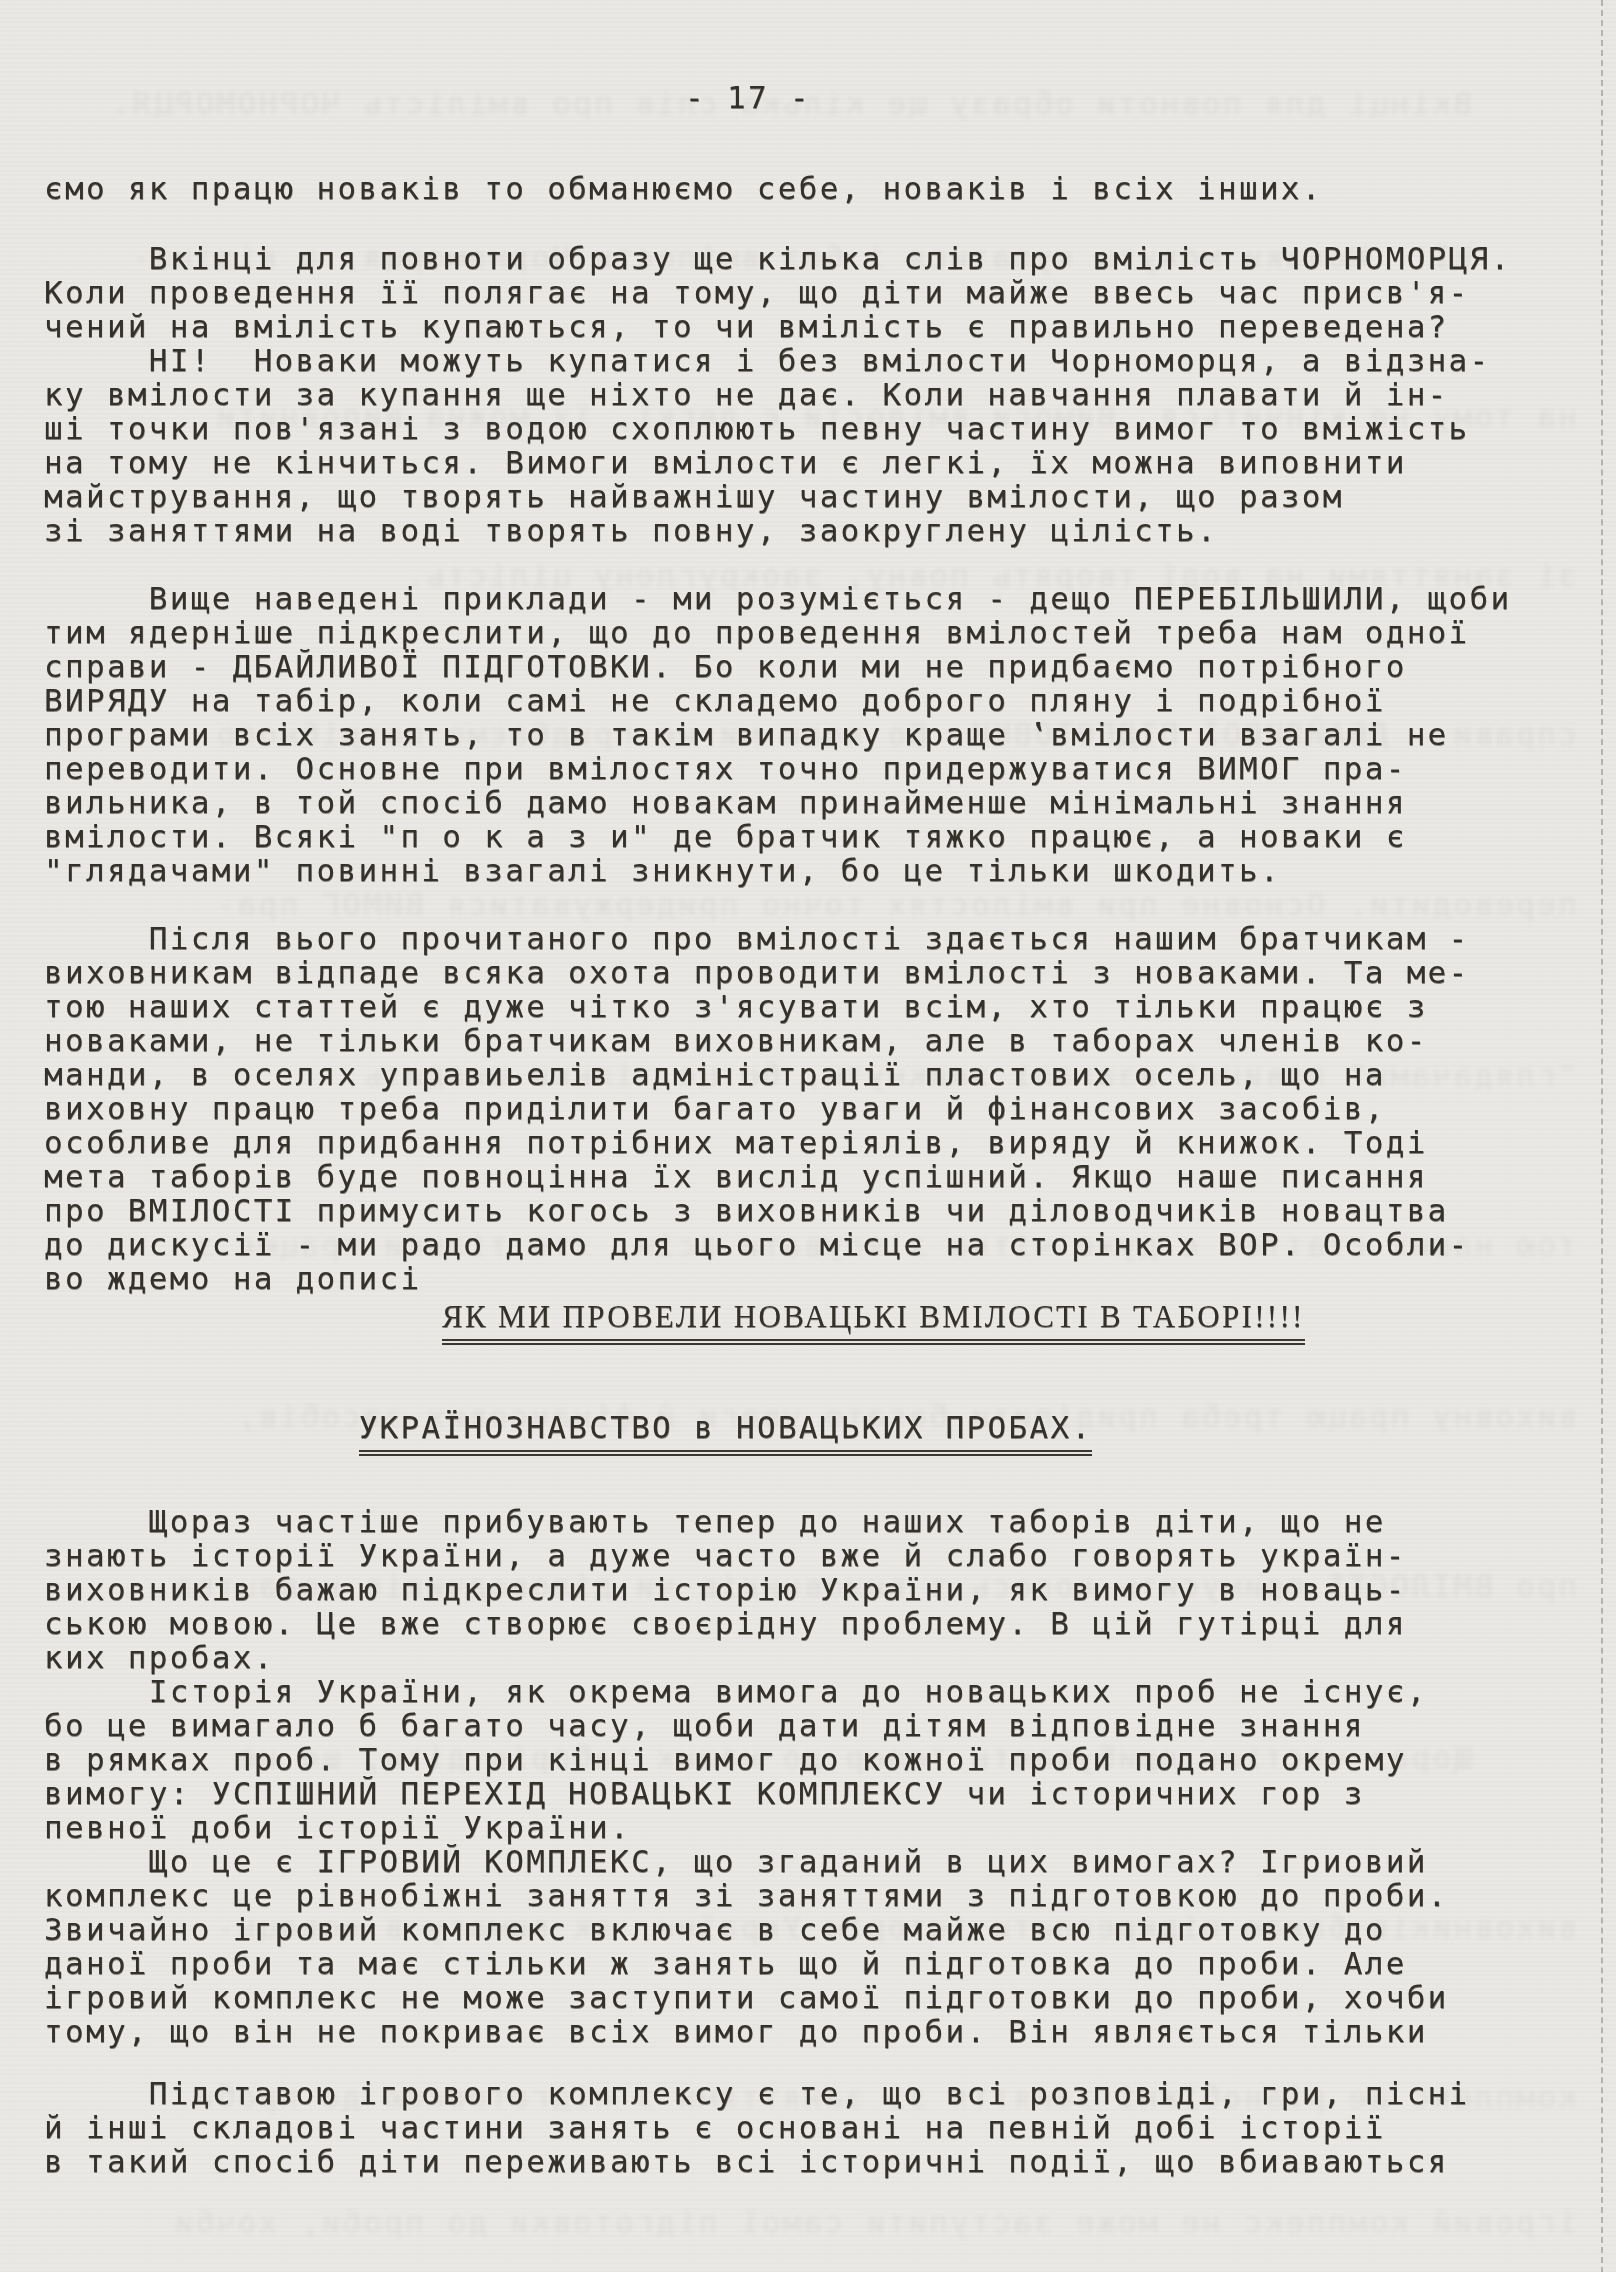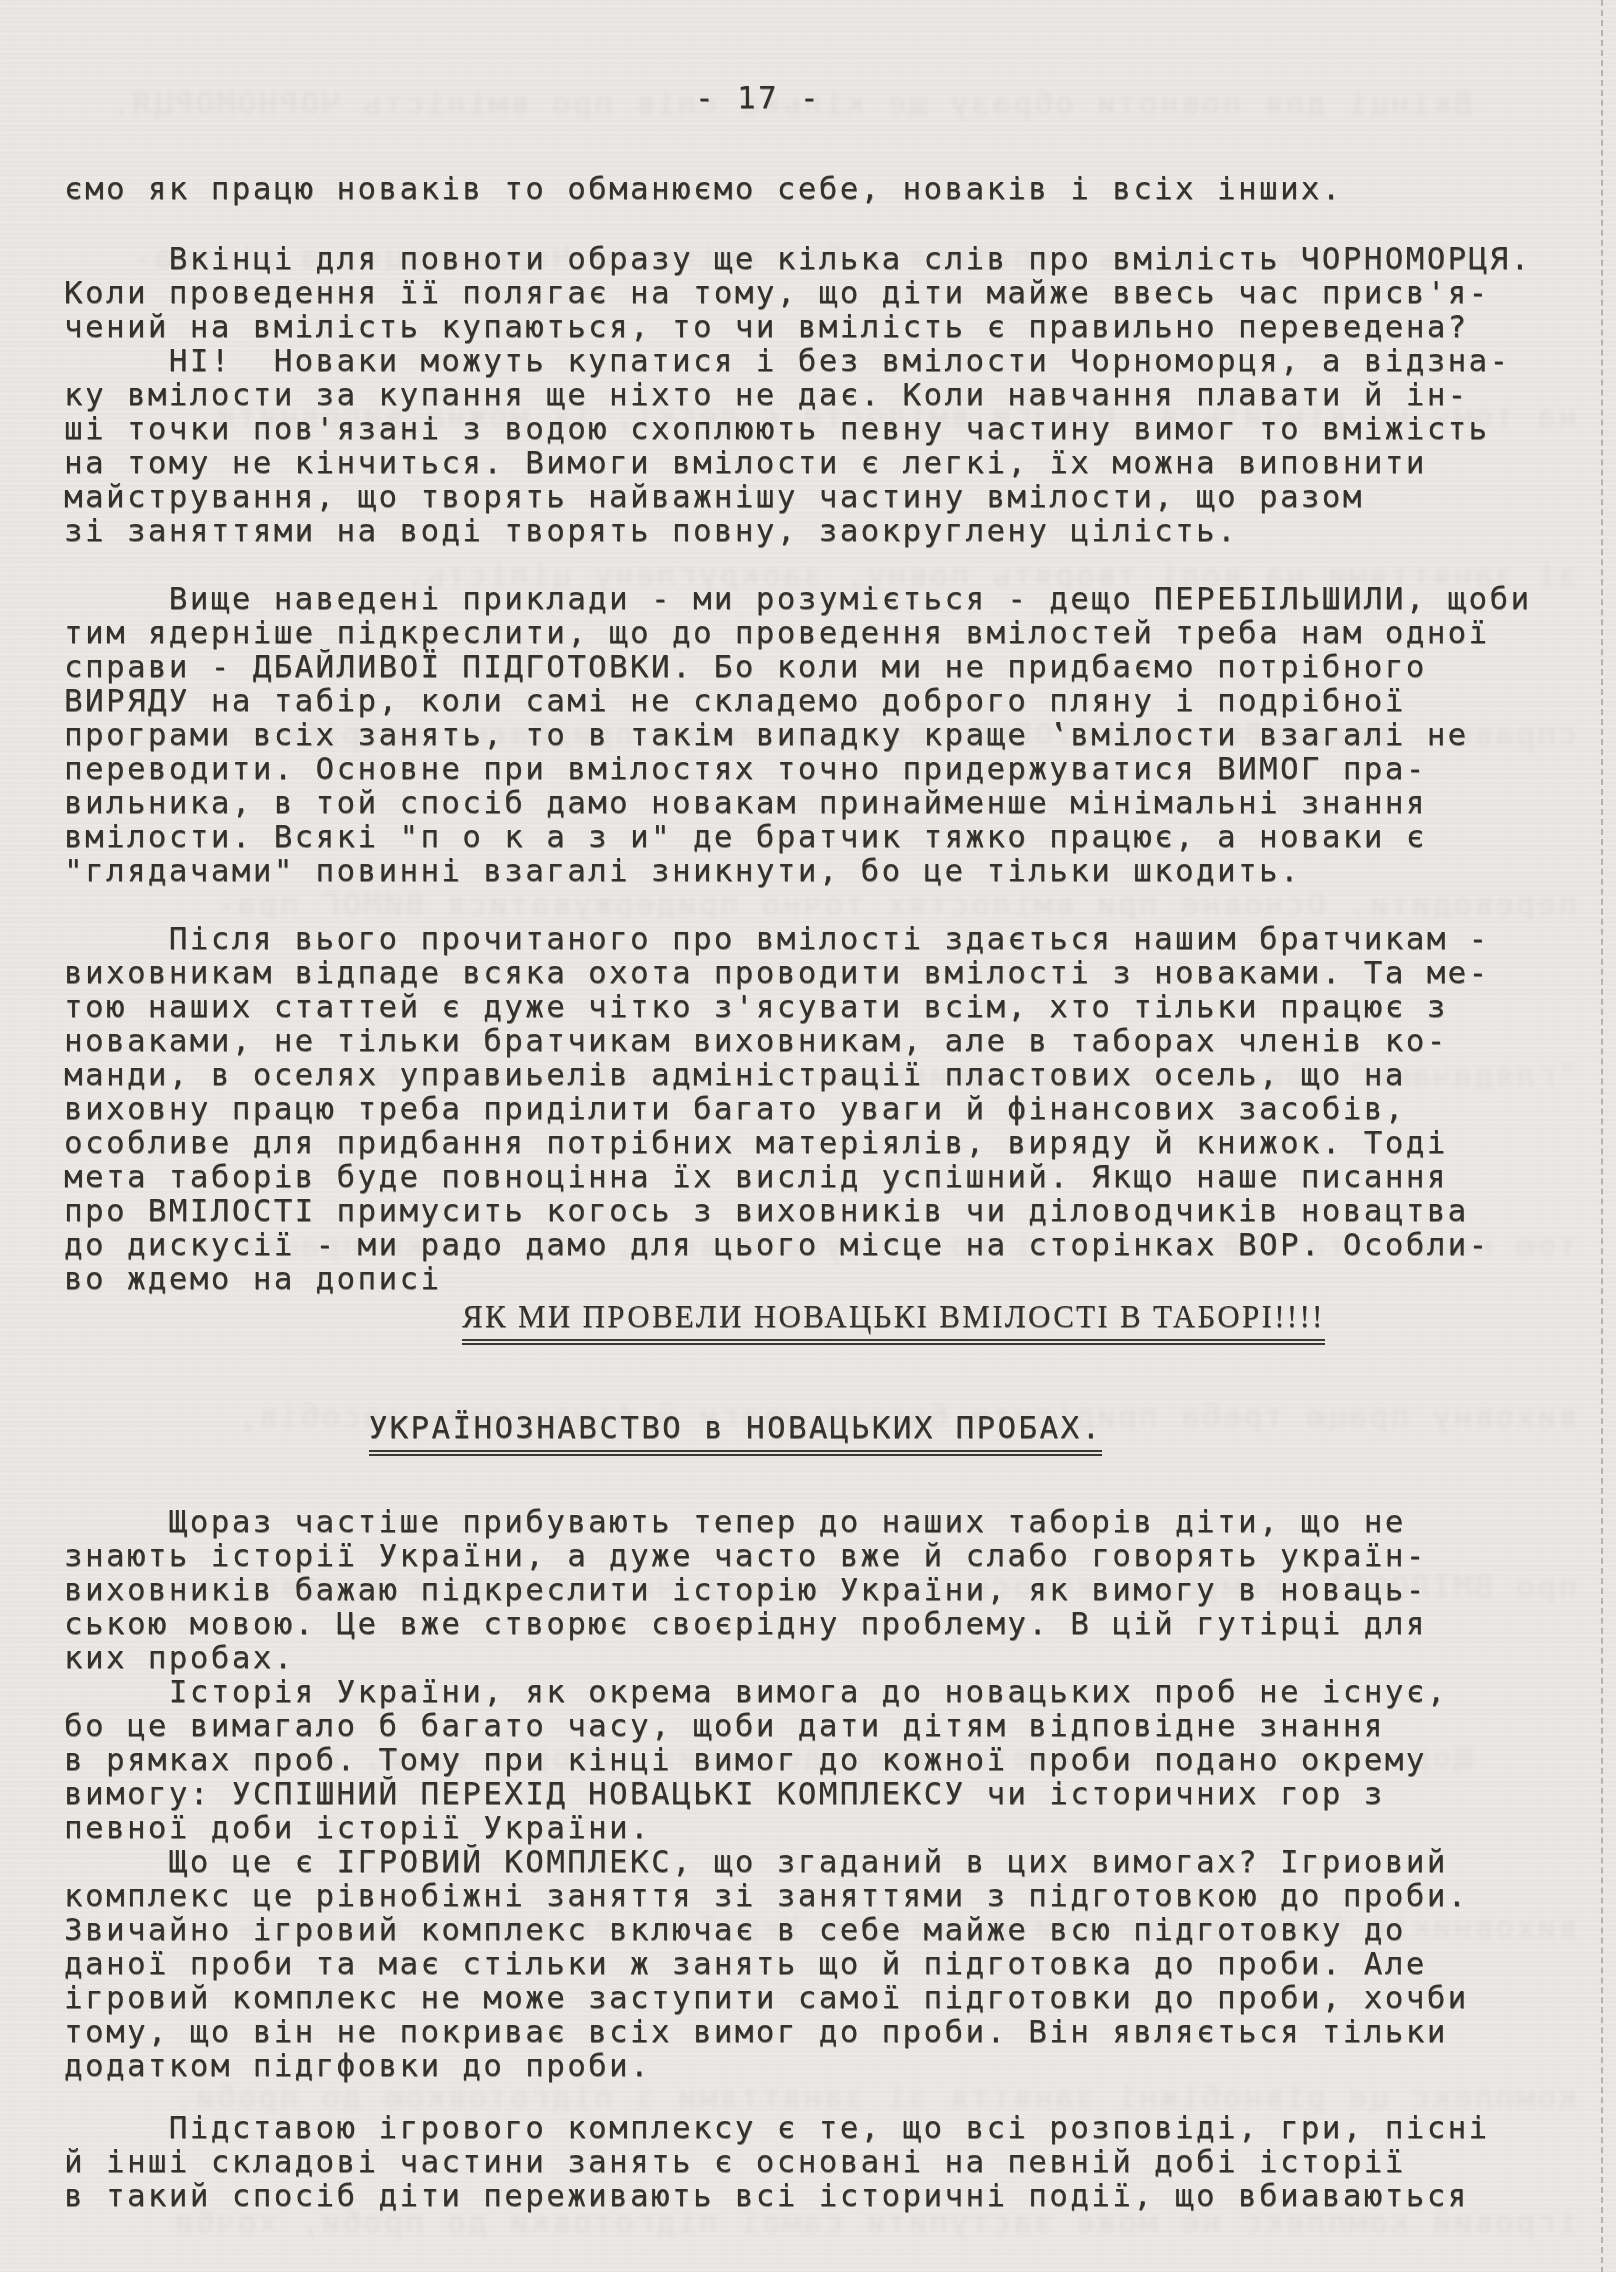--- a/index.html
+++ b/index.html
@@ -23,21 +23,21 @@
     border-right:2.3px dashed rgba(100,95,88,0.38);
   }
   .ghost-layer{position:absolute;inset:0;pointer-events:none;}
   .ghost{
     position:absolute;left:114px;right:40px;
     font-size:31px;letter-spacing:2.3px;white-space:pre;overflow:hidden;
     transform:scaleX(-1);
     filter:blur(2.3px);
     opacity:0.05;color:#2c2a26;
   }
-  .content{position:relative;padding:80px 74px 0 64px;}
+  .content{position:relative;padding:80px 74px 0 44px;}
   .line,.page-number,.callout-heading,.section-heading span{
     font-size:31px;line-height:34px;letter-spacing:2.3px;white-space:pre;
     text-shadow:0.3px 0.5px 0.6px rgba(52,46,40,0.55);
   }
   .page-number{
     text-align:center;padding-right:91px;margin-bottom:57px;
   }
   .para{margin:0;}
   .mb-xl{margin-bottom:36px;}
   .mb-lg{margin-bottom:34px;}
@@ -152,21 +152,20 @@
         <div class="line">певної доби історії України.</div>
       </div>
 
     <div class="para mb-md">
         <div class="line">     Що це є ІГРОВИЙ КОМПЛЕКС, що згаданий в цих вимогах? Ігриовий</div>
         <div class="line">комплекс це рівнобіжні заняття зі заняттями з підготовкою до проби.</div>
         <div class="line">Звичайно ігровий комплекс включає в себе майже всю підготовку до</div>
         <div class="line">даної проби та має стільки ж занять що й підготовка до проби. Але</div>
         <div class="line">ігровий комплекс не може заступити самої підготовки до проби, хочби</div>
         <div class="line">тому, що він не покриває всіх вимог до проби. Він являється тільки</div>
-        <div class="line">додатком підгфовки до проби.</div>
       </div>
 
     <div class="para">
         <div class="line">     Підставою ігрового комплексу є те, що всі розповіді, гри, пісні</div>
         <div class="line">й інші складові частини занять є основані на певній добі історії</div>
         <div class="line">в такий спосіб діти переживають всі історичні події, що вбиаваються</div>
       </div>
 
   </div>
 </div>

